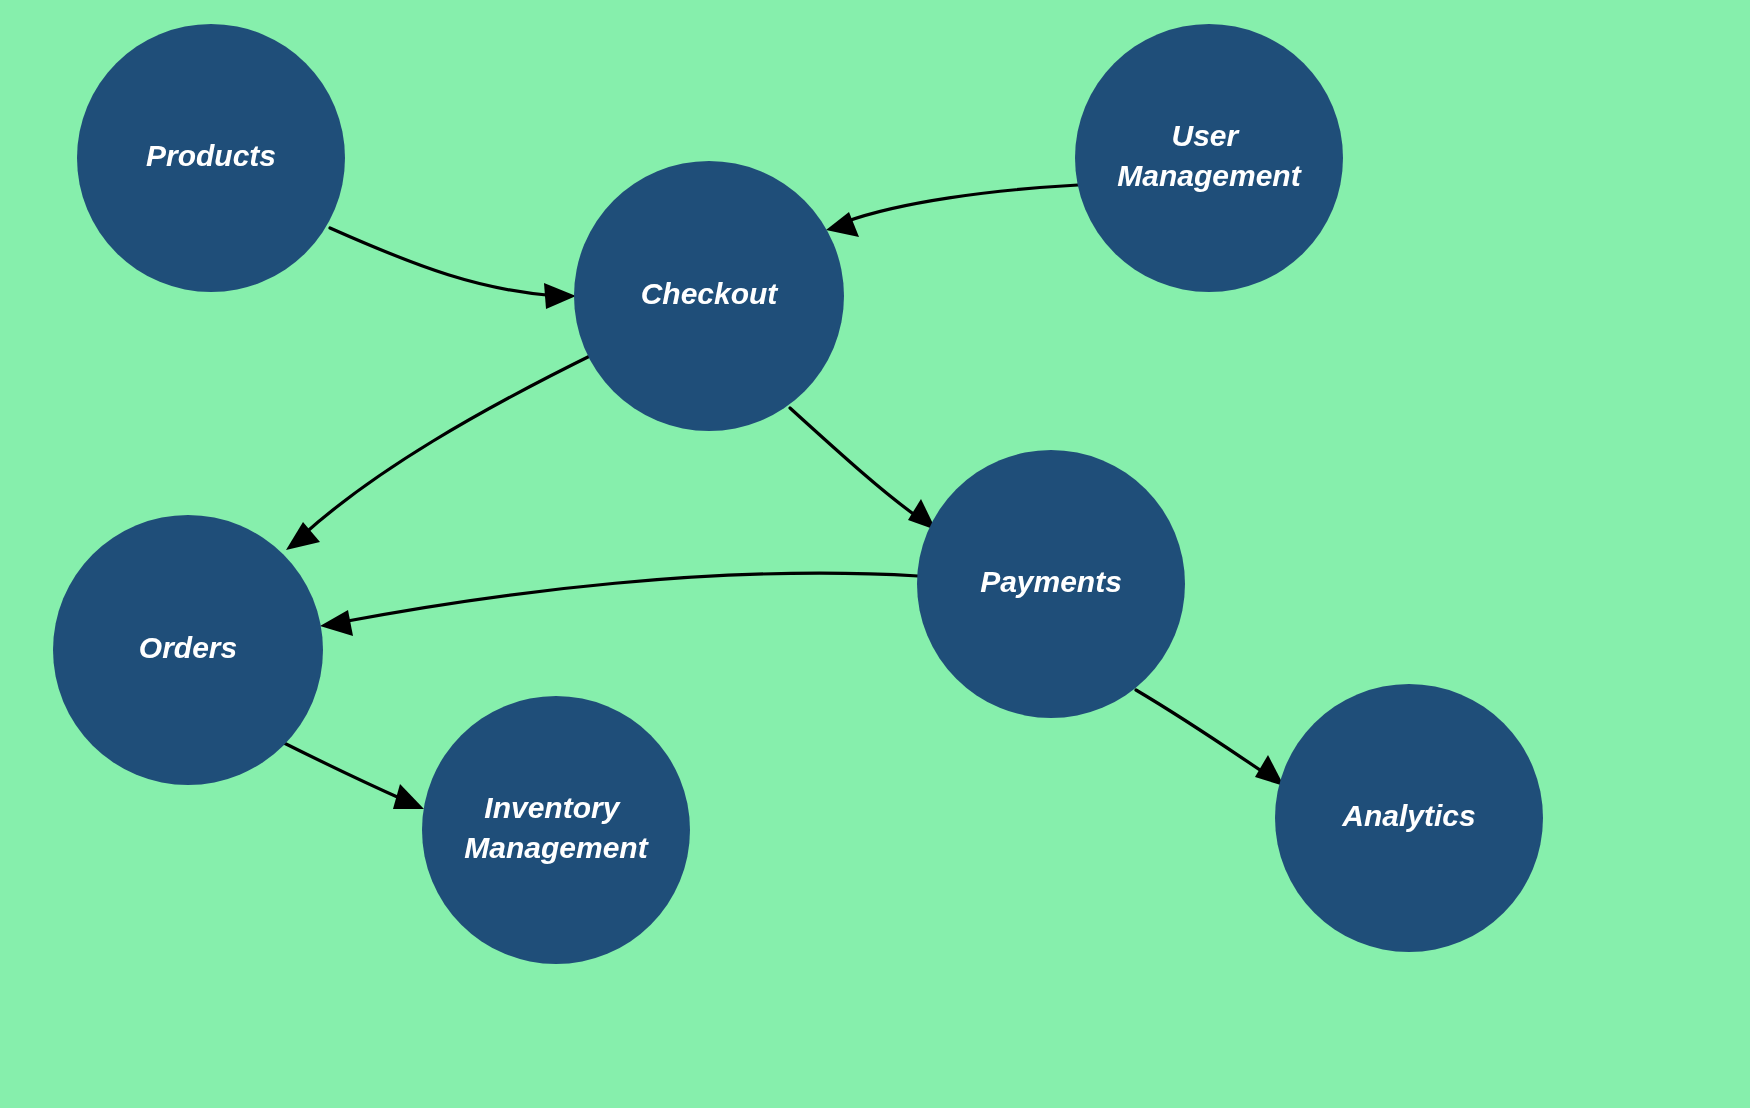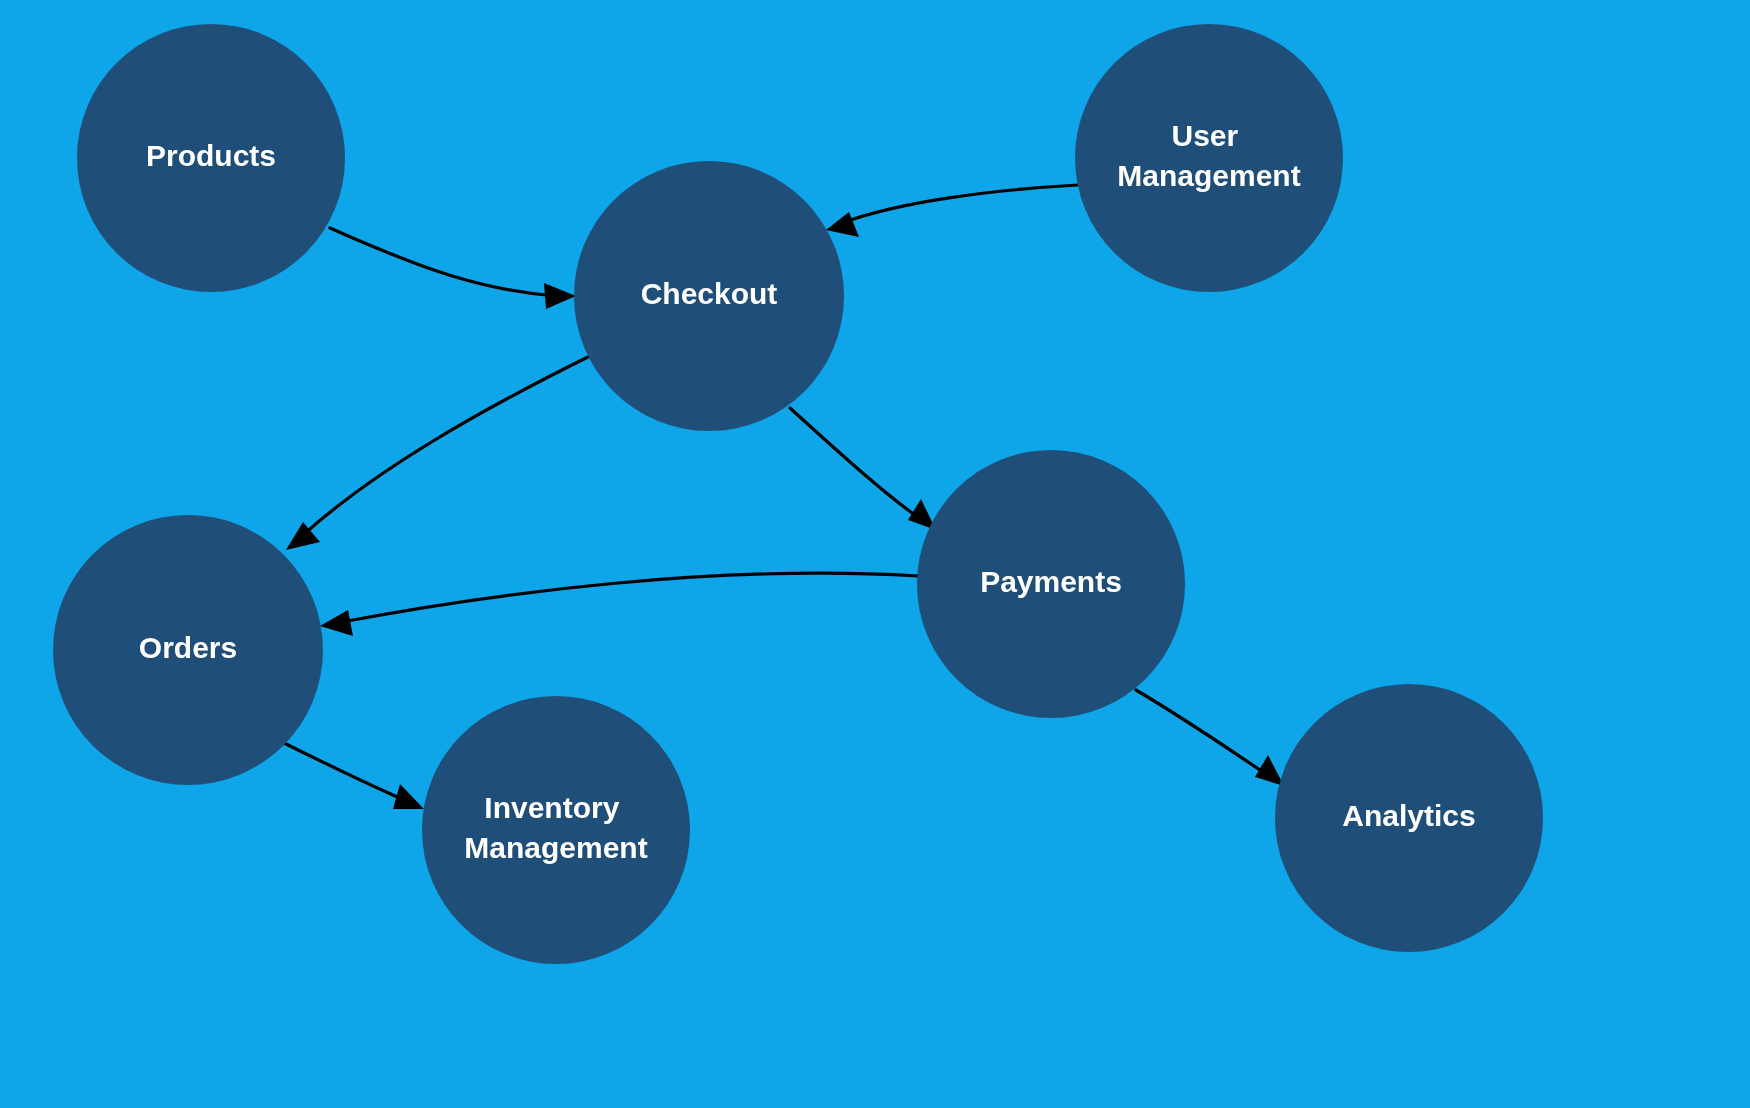--- a/index.html
+++ b/index.html
@@ -47,21 +47,21 @@
     stroke-linecap: round;
   }
   .edge-head {
     fill: #000000;
     stroke: none;
   }
 </style>
 </head>
 <body>
 
-<div id="canvas" style="background: #0ea5e9;">
+<div id="canvas" style="background: #86efac; font-style: italic;">
   <svg id="graph" viewBox="0 0 1750 1108">
 
     <g>
 
       <g>
         <path class="edge-path" d="M 330,228 C 420,268 480,290 556,296" stroke="#000000"></path>
         <polygon class="edge-head" points="576,296 544,283 546,309" fill="#000000"></polygon>
       </g>
 
       <g>

